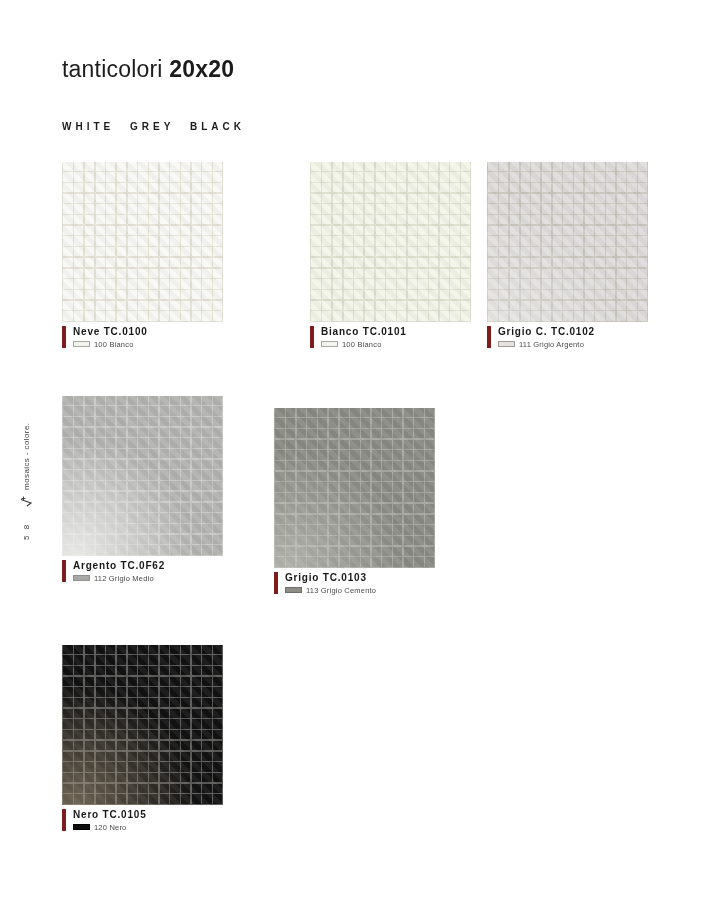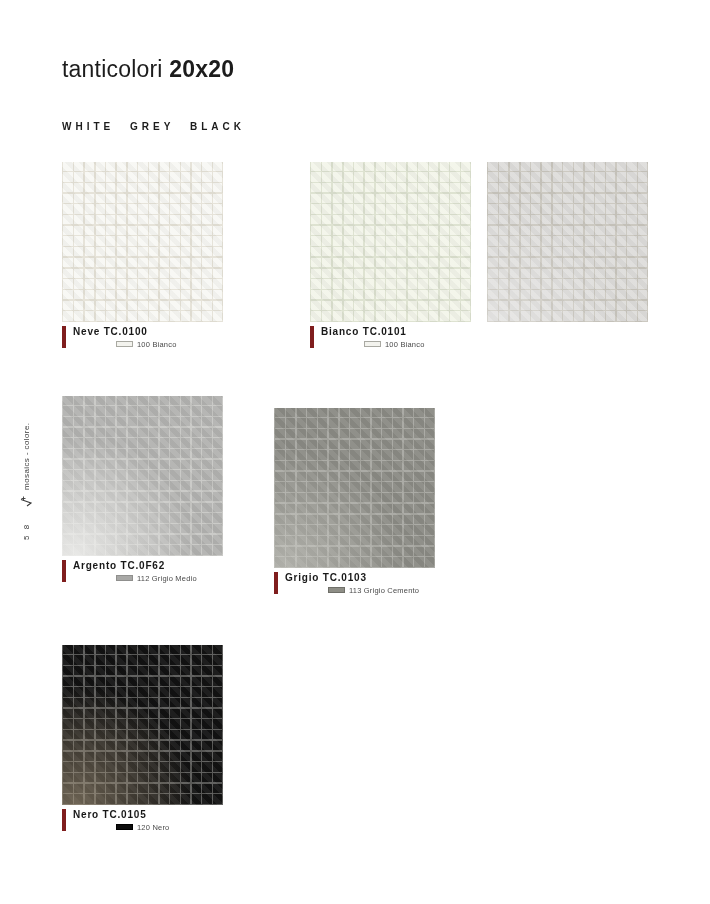--- a/index.html
+++ b/index.html
@@ -87,21 +87,20 @@
     letter-spacing: 0.8px;
     color: #181818;
     line-height: 12px;
     white-space: nowrap;
   }
   .code-line {
     display: flex;
     align-items: center;
     margin-top: 2px;
     height: 8px;
-    margin-left: 43px;
   }
   .chip {
     width: 17px;
     height: 6px;
     border: 1px solid var(--chip-border, #999);
     background: var(--chip, #eee);
     margin-right: 4px;
     box-sizing: border-box;
   }
   .code-text {
@@ -150,20 +149,27 @@
       <div class="tile-name">Bianco TC.0101</div>
       <div class="code-line">
         <span class="chip" style="--tile: #f3f5ea; --grout: #dce1cf; --sheen: rgba(255,255,255,0); --chip: #f3f3ee; --chip-border: #a9a9a2;"></span>
         <span class="code-text">100 Bianco</span>
       </div>
     </div>
   </div>
 
   <div class="cell pos-2">
     <div class="swatch" style="--tile: #dedddb; --grout: #c9c6be; --sheen: rgba(255,255,255,0.25); --chip: #e3e2df; --chip-border: #9f9c95;"></div>
+    <div class="label-block">
+      <div class="tile-name">Grigio C. TC.0102</div>
+      <div class="code-line">
+        <span class="chip" style="--tile: #dedddb; --grout: #c9c6be; --sheen: rgba(255,255,255,0.25); --chip: #e3e2df; --chip-border: #9f9c95;"></span>
+        <span class="code-text">111 Grigio Argento</span>
+      </div>
+    </div>
   </div>
 
   <div class="cell pos-3">
     <div class="swatch" style="--tile: #b2b2b0; --grout: #c8c8c5; --sheen: rgba(242,242,240,0.85); --chip: #a8a8a6; --chip-border: #8f8f8d;"></div>
     <div class="label-block">
       <div class="tile-name">Argento TC.0F62</div>
       <div class="code-line">
         <span class="chip" style="--tile: #b2b2b0; --grout: #c8c8c5; --sheen: rgba(242,242,240,0.85); --chip: #a8a8a6; --chip-border: #8f8f8d;"></span>
         <span class="code-text">112 Grigio Medio</span>
       </div>

